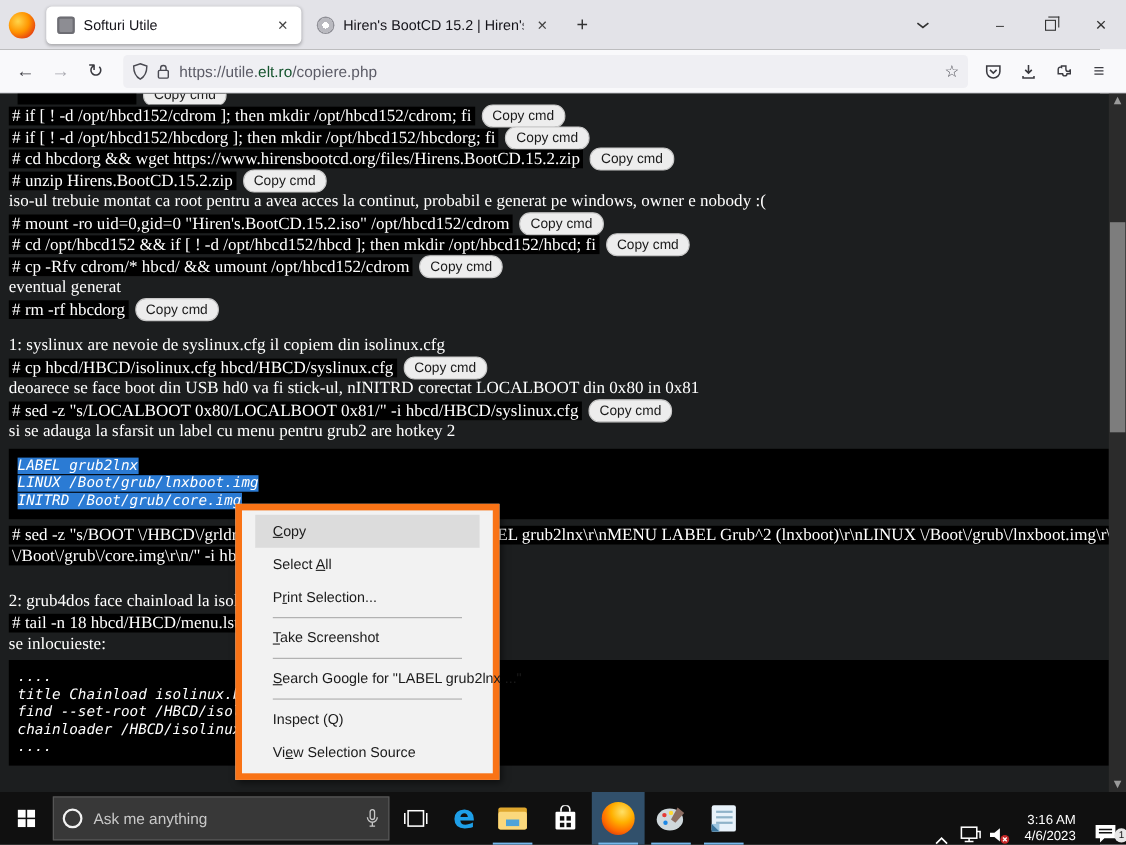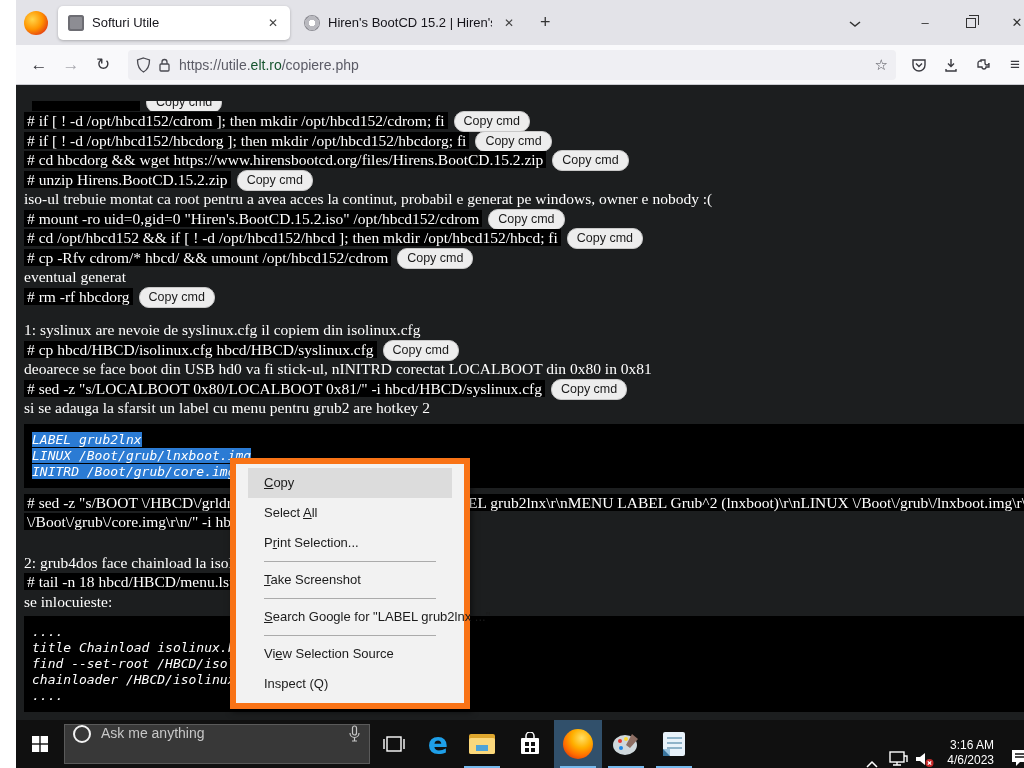--- a/index.html
+++ b/index.html
@@ -1,17 +1,17 @@
 <!DOCTYPE html>
 <html><head>
 <meta charset="utf-8">
 <style>
   * { margin:0; padding:0; box-sizing:border-box; }
   html,body { width:1024px; height:768px; overflow:hidden; font-family:"Liberation Sans",sans-serif; }
-  #window { position:relative; width:1000px; height:768px; background:#1c1e1f;margin-left:16px; }
+  #window { position:relative; width:1000px; height:768px; background:#1c1e1f; }
 
   
   #tabbar { position:absolute; top:0; left:0; width:1024px; height:45px; background:#e3e3e8; display:flex; align-items:center; }
   .fx-logo { width:24px; height:24px; border-radius:50%; margin:0 10px 0 8px;
              background:radial-gradient(circle at 35% 35%, #ffd54a 0%, #ff9500 45%, #e43d12 80%, #7b1fa2 100%); }
   .tab { height:34px; display:flex; align-items:center; padding:0 8px 0 10px; border-radius:5px; margin-right:4px;
          color:#15141a; font-size:13px; max-width:232px; min-width:232px; position:relative; cursor:default; }
   .tab.active { background:#ffffff; box-shadow:0 1px 3px rgba(0,0,0,.25); }
   .tab .title { flex:1; overflow:hidden; white-space:nowrap; text-overflow:clip; margin:0 8px; }
   .tab .close { font-size:12px; color:#444; padding:2px 4px; border-radius:3px; }
@@ -33,21 +33,21 @@
   .nav-icon.disabled { color:#a9a9b0; }
   #urlbar { flex:1; height:30px; background:#efeff3; border-radius:4px; display:flex; align-items:center; margin:0 8px; padding:0 8px; font-size:14px; }
   #urlbar svg { flex:none; }
   .url-text { flex:1; margin-left:8px; color:#5b5b66; white-space:nowrap; overflow:hidden; }
   .url-domain { color:#14532d; }
   .star { color:#4a4a52; font-size:15px; margin-left:6px; }
   .tool-icons { display:flex; align-items:center; }
 
   
   #content { position:absolute; top:85px; left:0; width:1024px; height:635px; background:#1c1e1f; overflow:hidden; }
-  #page-lines { position:absolute; top:16px; left:0; width:1008px; padding:0 0 0 8px; }
+  #page-lines { position:absolute; top:0; left:0; width:1008px; padding:0 0 0 8px; }
   .pline { height:19.5px; line-height:19.5px; white-space:nowrap; font-family:"Liberation Serif",serif; font-size:15.5px; color:#ffffff; }
   .code { background:#000000; padding:0 3px; }
   .copybtn { display:inline-block; background:#ededed; color:#1a1a1a; font-family:"Liberation Sans",sans-serif; font-size:12.5px;
              line-height:17px; padding:1px 9px; border:1px solid #c8c8c8; border-radius:10px; margin-left:6px; vertical-align:1px; }
   .partial { height:10px; overflow:hidden; position:relative; }
   .partial .inner { position:absolute; bottom:-2px; left:8px; white-space:nowrap; }
   .partial .stub { display:inline-block; width:108px; height:14px; background:#000; vertical-align:bottom; }
   .gap { width:100%; }
   .preblock { width:1000px; background:#000000; padding:8px 8px; font-family:"DejaVu Sans Mono",monospace; font-size:13px; color:#fff;font-style:italic; }
   .preline { height:16px; line-height:16px; white-space:nowrap; }
@@ -65,21 +65,21 @@
   .mi.hover { background:#dcdcdc; }
   .mi u { text-decoration:underline; }
   .msep { border:none; border-top:1px solid #ababab; margin:3px 16px 3px 16px; }
 
   
   #taskbar { position:absolute; bottom:0; left:0; width:1024px; height:48px; background:#101010; display:flex; align-items:stretch; z-index:60; }
   .tb-btn { width:48px; display:flex; align-items:center; justify-content:center; position:relative; }
   .tb-btn.app { width:40px; }
   .tb-btn .underline { position:absolute; bottom:0; left:6px; right:6px; height:2px; background:#76b9ed; }
   .tb-btn.fxactive { background:#31506b; }
-  #searchbox { width:306px; margin:4px 0; background:#383838; border:1px solid #5a5a5a; display:flex; align-items:flex-start; padding:0 8px; }
+  #searchbox { width:306px; margin:4px 0; background:#383838; border:1px solid #5a5a5a; display:flex; align-items:center; padding:0 8px; }
   .cortana-ring { width:18px; height:18px; border:2px solid #f2f2f2; border-radius:50%; flex:none; }
   #search-ph { flex:1; color:#c8c8c8; font-size:14px; margin-left:10px; }
   .tray { margin-left:auto; display:flex; align-items:flex-end; }
   .tray-icon { width:26px; display:flex; align-items:center; justify-content:center; color:#fff; position:relative; }
   #clock { text-align:right; color:#fff; font-size:12px; line-height:15px; margin:0 8px 0 10px; }
   .badge { position:absolute; right:-2px; bottom:2px; width:13px; height:13px; background:#e8e8e8; color:#111; border-radius:50%; font-size:9px; line-height:13px; text-align:center; }
   .edge-e { color:#1e9fe8; font-size:30px; font-weight:bold; font-family:"DejaVu Sans",sans-serif; line-height:30px; }
   .folder { width:26px; height:20px; position:relative; }
   .folder .back { position:absolute; top:0; left:0; width:26px; height:20px; background:#dfa72e; border-radius:2px; }
   .folder .front { position:absolute; top:4px; left:0; width:26px; height:16px; background:#fbd87c; border-radius:2px; }
@@ -209,22 +209,22 @@
 
     <div id="ctxmenu">
         <div class="mi hover"><u>C</u>opy</div>
         <div class="mi">Select <u>A</u>ll</div>
         <div class="mi">P<u>r</u>int Selection...</div>
         <hr class="msep">
         <div class="mi"><u>T</u>ake Screenshot</div>
         <hr class="msep">
         <div class="mi"><u>S</u>earch Google for "LABEL grub2lnx ..."</div>
         <hr class="msep">
+        <div class="mi">Inspect (Q)</div>
         <div class="mi">Vi<u>e</u>w Selection Source</div>
-        <div class="mi">Inspect (Q)</div>
       </div>
   </div>
 
   <div id="taskbar">
     <div class="tb-btn">
       <svg width="16" height="16" viewBox="0 0 16 16">
           <rect x="0" y="0" width="7.3" height="7.3" fill="#fff"></rect>
           <rect x="8.7" y="0" width="7.3" height="7.3" fill="#fff"></rect>
           <rect x="0" y="8.7" width="7.3" height="7.3" fill="#fff"></rect>
           <rect x="8.7" y="8.7" width="7.3" height="7.3" fill="#fff"></rect>

